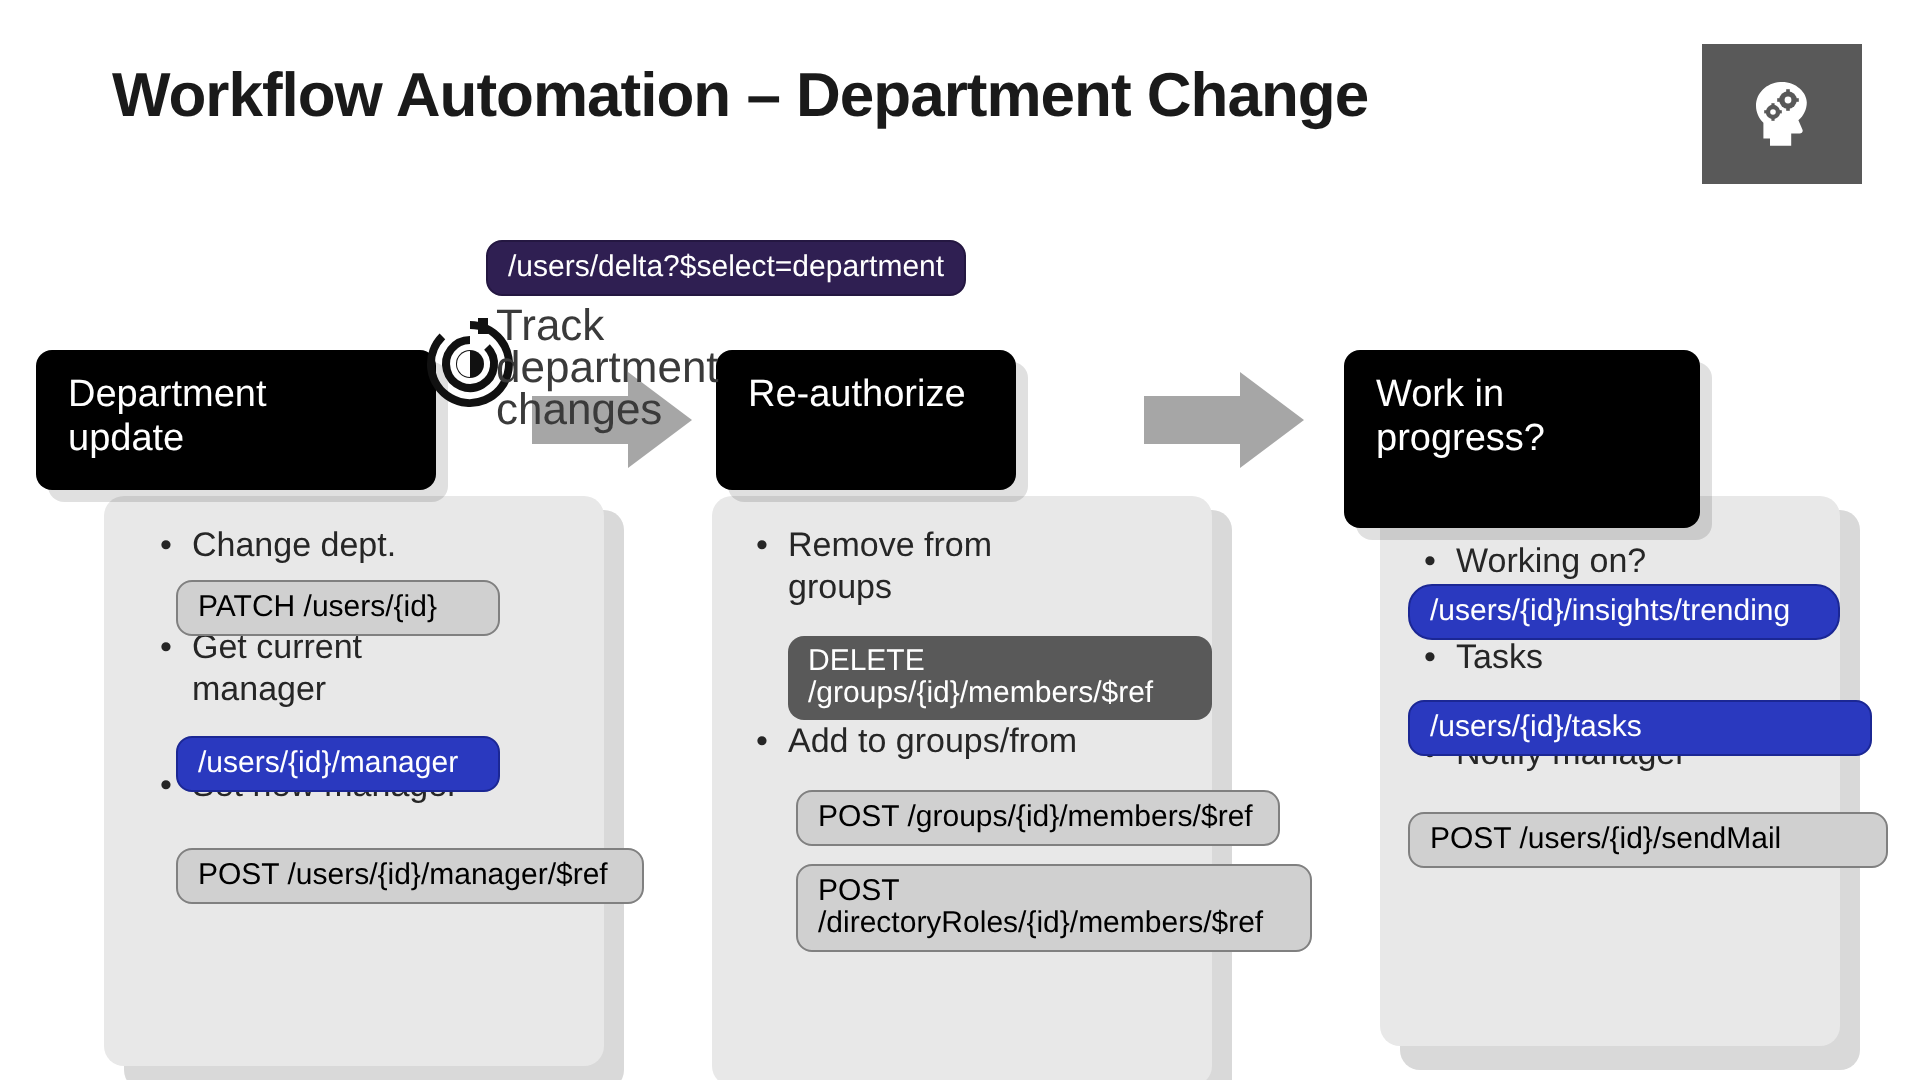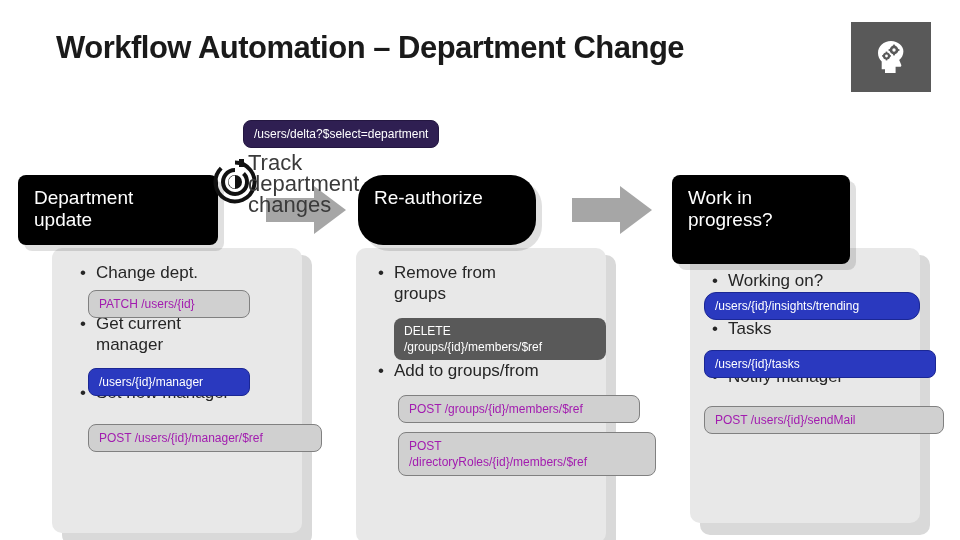--- a/index.html
+++ b/index.html
@@ -86,30 +86,30 @@
   }
   .bullet .btxt {
     display: block;
     margin-left: 16px;
   }
 
   .badge {
     position: absolute;
     box-sizing: border-box;
     border-radius: 8px;
-    font-size: 12px;
+    font-size: 15px;
     line-height: 16px;
     padding: 5px 10px;
     z-index: 7;
     white-space: pre-line;
   }
   .badge.gray {
     background: #d0d0d0;
     border: 1px solid #808080;
-    color: #a21caf;
+    color: #000000;
   }
   .badge.darkgray {
     background: #595959;
     color: #ffffff;
   }
   .badge.blue {
     background: #2a39bf;
     border: 1px solid #1b2794;
     color: #ffffff;
   }
@@ -236,21 +236,21 @@
   </div>
 
   <div class="badge gray" style="left:88px; top:254px; width:234px;">POST /users/{id}/manager/$ref</div>
 </div>
 
 <div class="column" id="col-2">
 
   <div class="panel-shadow" style="left:366px; top:85px; width:250px; height:300px;"></div>
   <div class="panel" style="left:356px; top:78px; width:250px; height:295px;"></div>
 
-  <div class="head-box" style="left:358px; top:5px; width:178px; height:70px;border-radius:25px;">Re-authorize</div>
+  <div class="head-box" style="left:358px; top:5px; width:150px; height:70px;">Re-authorize</div>
 
   <div class="bullet" style="left:378px; top:92px; width:190px;">
     <span class="dot">•</span>
     <span class="btxt" style="white-space: pre-line;">Remove from
 groups</span>
   </div>
 
   <div class="badge darkgray" style="left: 394px; top: 148px; width: 212px; white-space: pre-line;">DELETE
 /groups/{id}/members/$ref</div>
 

